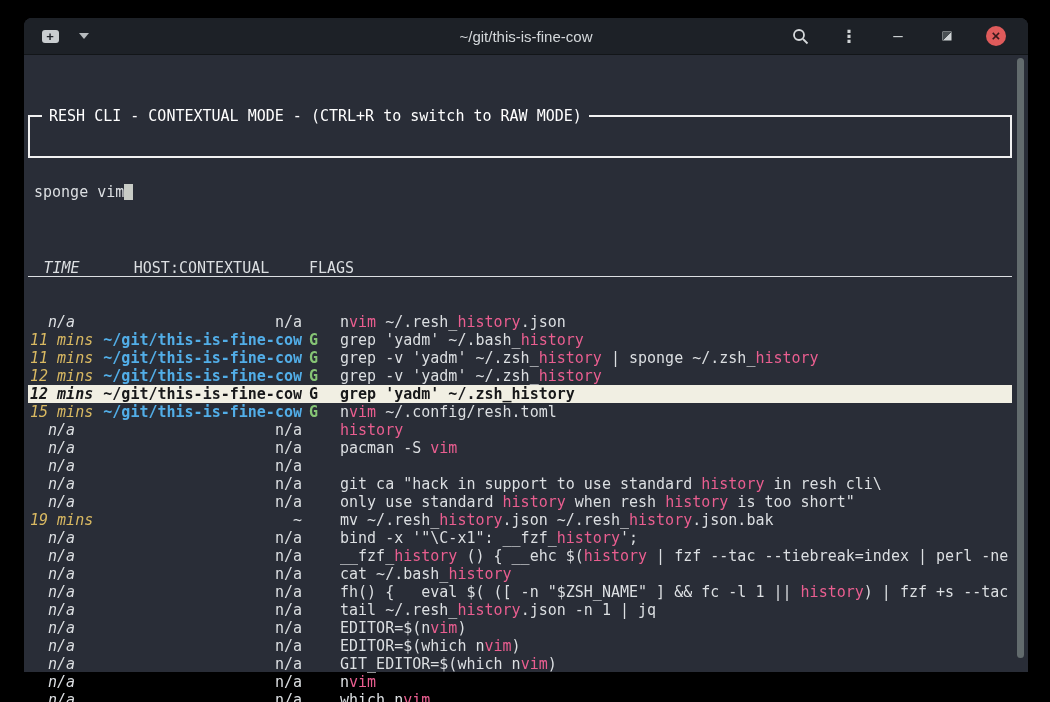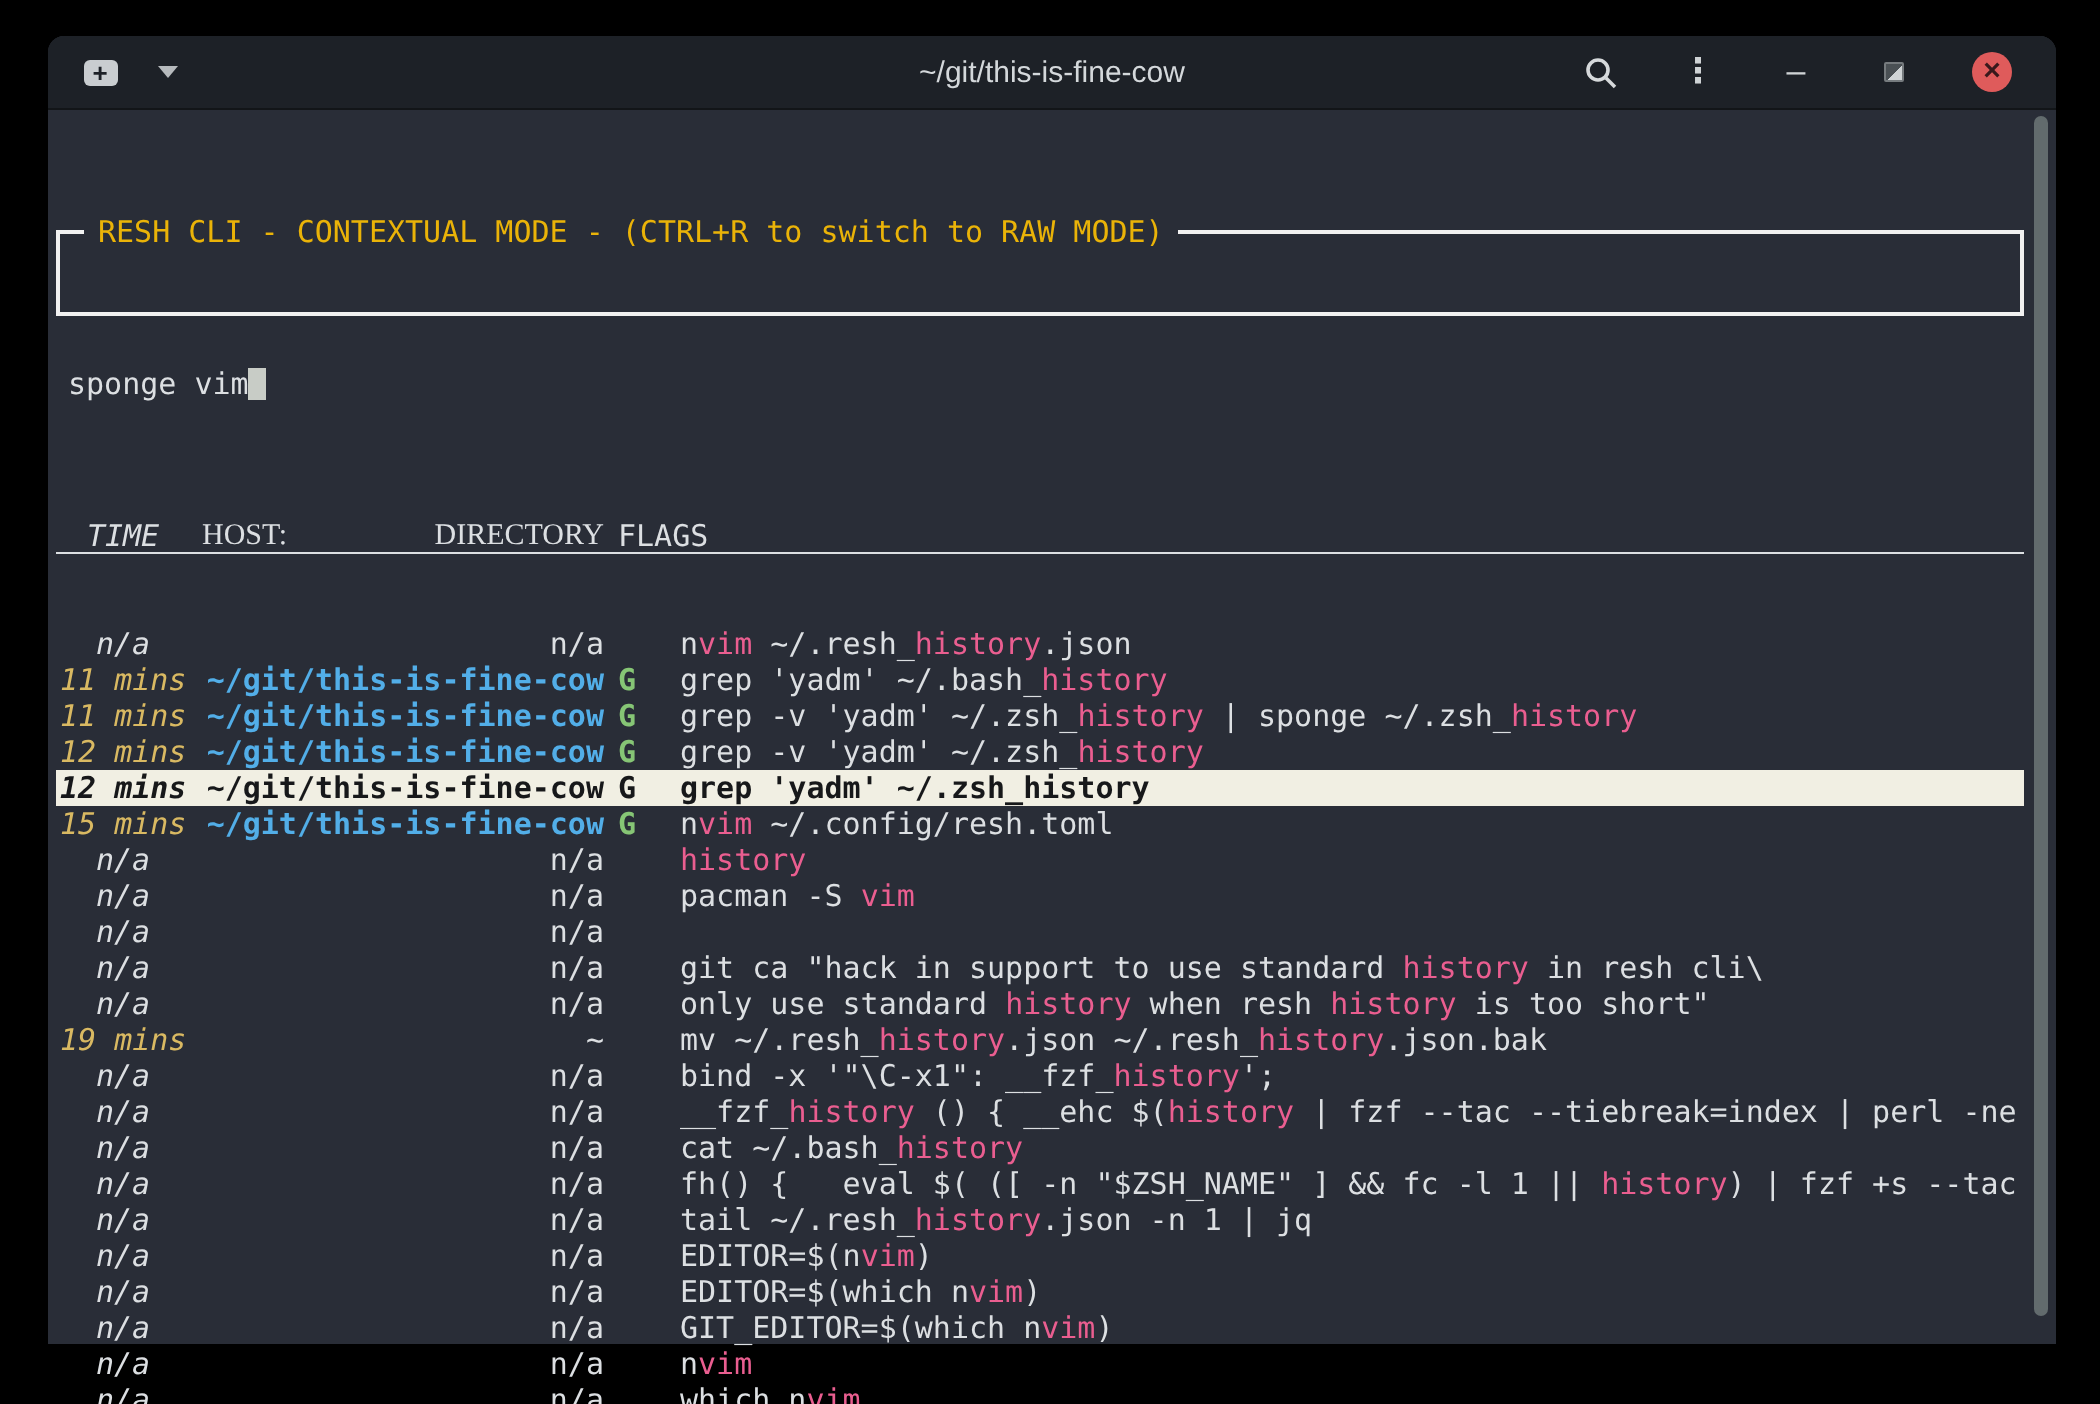--- a/index.html
+++ b/index.html
@@ -46,38 +46,38 @@
 
   
   .terminal{position:absolute;top:37px;left:0;right:0;bottom:0;
     font-size:15px;line-height:18px;color:var(--c-text);padding-top:3px;
     white-space:pre;}
 
   
   .searchbox{position:relative;margin:3px 16px 0 4px;height:43px;
     border:2px solid #f1f1f1;}
   .searchbox-legend{position:absolute;top:-10px;left:12px;background:var(--c-bg);
-    padding:0 7px;color:#eab308;}
+    padding:0 7px;color:#ffffff;}
   .search-line{padding:12px 0 0 4px;}
   .cursor-block{display:inline-block;width:9px;height:16px;background:#c8ccc6;
     vertical-align:-3px;}
 
   
   .grid{margin:11px 16px 0 4px;}
   .row{display:flex;height:18px;overflow:hidden;padding-left:2px;}
   .c-time{width:63px;text-align:center;flex:none;font-style:italic;}
   .time-val{color:var(--c-time);}
   .c-dir{width:201px;margin-left:8px;text-align:right;flex:none;}
   .dir-path{color:var(--c-dir);font-weight:bold;}
   .c-flag{width:31px;padding-left:7px;flex:none;color:var(--c-flag);font-weight:bold;}
   .c-cmd{flex:1 1 auto;padding-left:7px;overflow:hidden;}
   .hl{color:var(--c-match);font-weight:normal;}
 
   .header-row{border-bottom:1px solid #dcdfe2;}
-  .header-row .c-dir{display:flex;justify-content:space-between;font-family:Liberation Serif, serif;}
+  .header-row .c-dir{display:flex;justify-content:center;}
   .header-row .c-flag{color:var(--c-text);font-weight:normal;overflow:visible;white-space:pre;}
   .header-row .c-cmd{padding-left:34px;margin-top:44px;}
 
   .row.selected{background:var(--c-sel-bg);}
   .row.selected span{color:var(--c-sel-text) !important;font-weight:bold;}
 
   
   .scrollbar{position:absolute;right:4px;top:3px;width:7px;height:600px;
     background:#626b6d;border-radius:4px;}
 
@@ -123,21 +123,21 @@
   <div class="terminal">
 
     <div class="searchbox">
       <span class="searchbox-legend">RESH CLI - CONTEXTUAL MODE - (CTRL+R to switch to RAW MODE)</span>
       <div class="search-line"><span>sponge vim</span><span class="cursor-block"></span></div>
     </div>
 
     <div class="grid">
       <div class="row header-row">
         <span class="c-time">TIME</span>
-        <span class="c-dir"><span>HOST:</span><span>DIRECTORY</span></span>
+        <span class="c-dir"><span>HOST:</span><span>CONTEXTUAL</span></span>
         <span class="c-flag">FLAGS</span>
         <span class="c-cmd">COMMAND-LINE</span>
       </div>
       <div><div class="row">
     <span class="c-time">n/a</span>
     <span class="c-dir">n/a</span>
     <span class="c-flag"></span>
     <span class="c-cmd">n<span class="hl">vim</span> ~/.resh_<span class="hl">history</span>.json</span>
   </div><div class="row">
     <span class="c-time time-val">11 mins</span>

